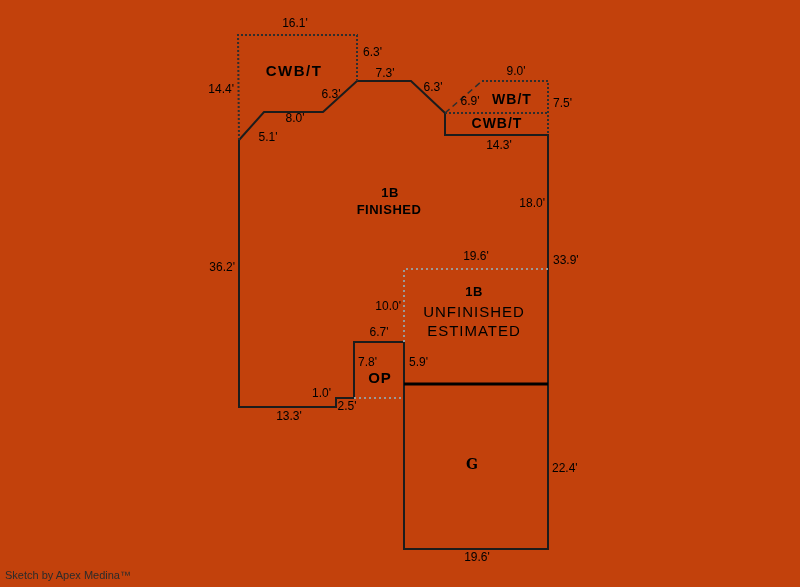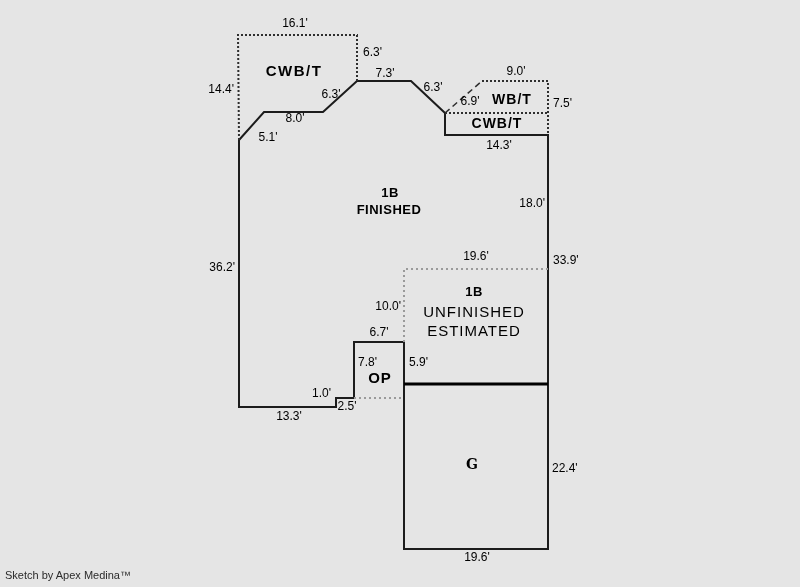--- a/index.html
+++ b/index.html
@@ -1,19 +1,19 @@
 <!DOCTYPE html>
 <html><head>
 <meta charset="utf-8">
 <style>
   html,body{margin:0;padding:0;background:#ffffff;}
   .stage{
     position:relative;
     width:800px;height:587px;
-    background:#e5e5e5;
+    background:#c2410c;
     font-family:"Liberation Sans", sans-serif;
     overflow:hidden;
   }
   svg{display:block;}
   text{fill:#000000;}
   .dim{
     font-family:"Liberation Sans", sans-serif;
     font-size:12px;
     fill:#000000;
   }

